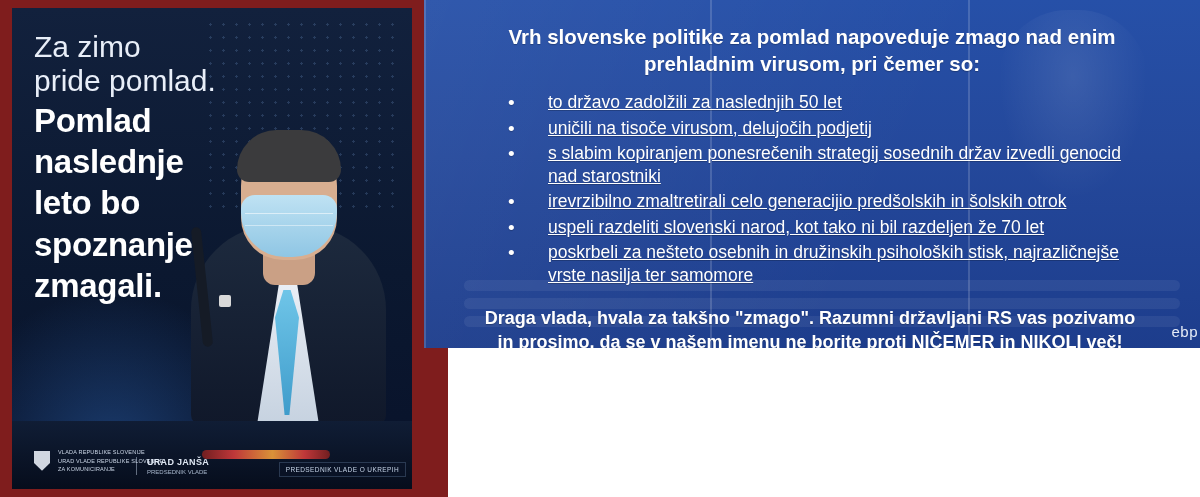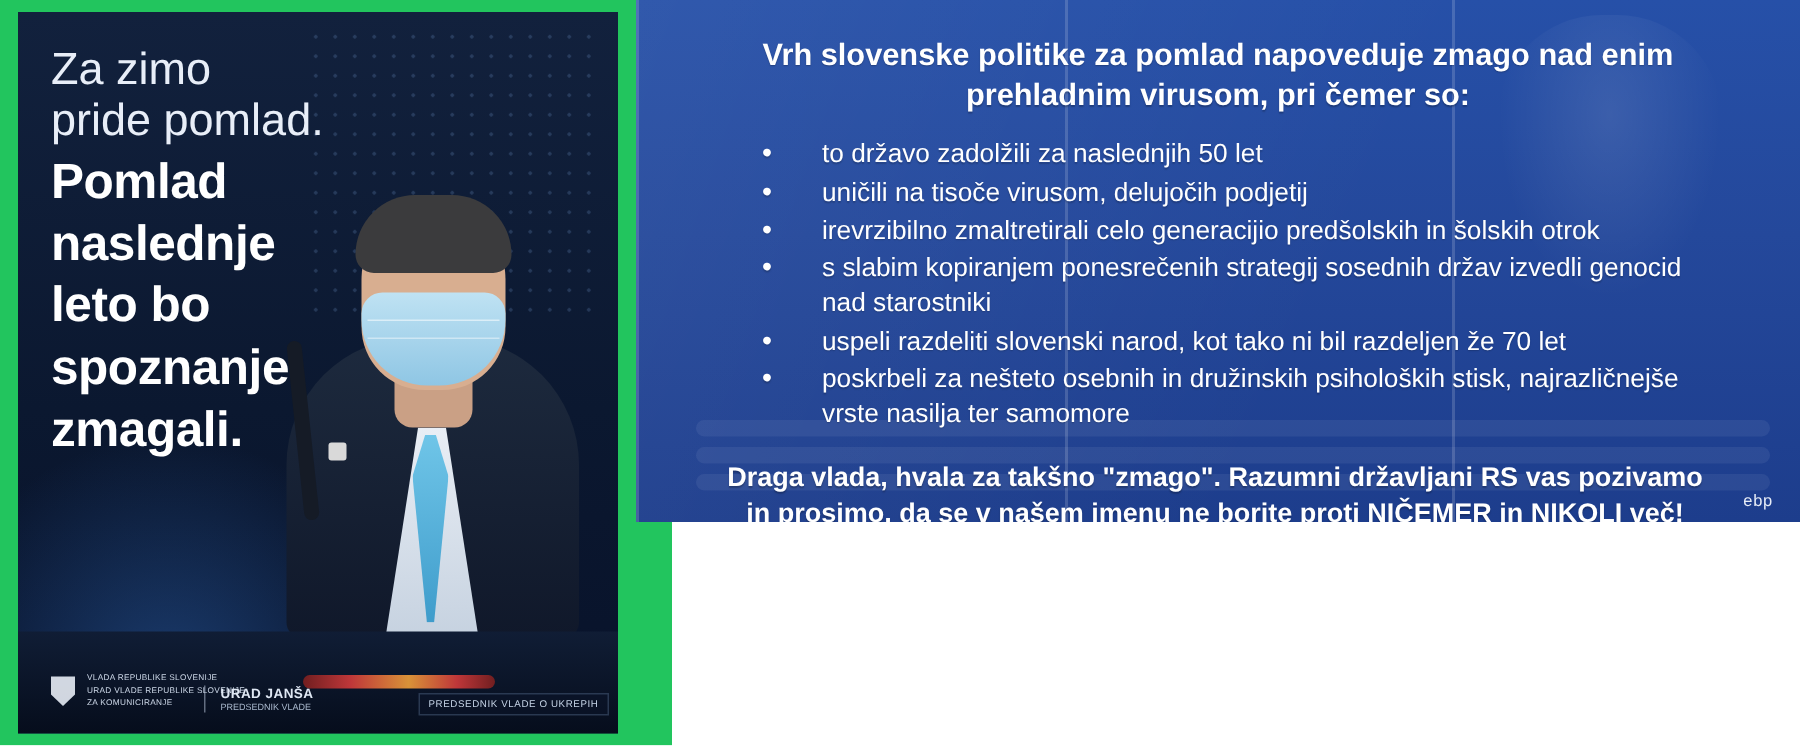--- a/index.html
+++ b/index.html
@@ -18,21 +18,21 @@
     background: #ffffff;
   }
 
   
   .poster {
     position: absolute;
     left: 0;
     top: 0;
     width: 448px;
     height: 497px;
-    background: #22c55e;
+    background: #7f1d1d;
     overflow: hidden;
   }
   .poster-frame {
     position: absolute;
     left: 12px;
     top: 8px;
     width: 400px;
     height: 481px;
     background: linear-gradient(180deg,#12213d 0%,#0b1830 55%,#08122a 100%);
     overflow: hidden;
@@ -312,42 +312,43 @@
     padding: 0 20px 0 24px;
     list-style: none;
   }
   ul.points li {
     position: relative;
     font-size: 17.5px;
     line-height: 1.33;
     margin-bottom: 2px;
     padding-left: 40px;
     text-shadow: 0 1px 1px rgba(0,0,0,0.20);
+    text-decoration: underline;
   }
   ul.points li:before {
     content: "\2022";
     position: absolute;
     left: 0;
     top: -1px;
     font-size: 19px;
     line-height: 1.33;
   }
   .closing {
     margin: 20px 34px 0 30px;
     font-size: 18px;
     font-weight: 700;
     text-align: center;
     line-height: 1.33;
     text-shadow: 0 1px 1px rgba(0,0,0,0.25);
   }
   .watermark {
     position: absolute;
-    right: 18px;
+    right: 2px;
     bottom: 8px;
-    font-size: 11px;
+    font-size: 15px;
     color: #e6ecf7;
     letter-spacing: .5px;
   }
 </style>
 </head>
 <body>
 
 <div class="canvas">
 
   <div class="poster">
@@ -409,22 +410,22 @@
         <div></div>
         <div></div>
     </div>
 
     <div class="board-inner">
       <div class="headline">Vrh slovenske politike za pomlad napoveduje zmago nad enim prehladnim virusom, pri čemer so:</div>
 
       <ul class="points">
         <li>to državo zadolžili za naslednjih 50 let</li>
         <li>uničili na tisoče virusom, delujočih podjetij</li>
+        <li>s slabim kopiranjem ponesrečenih strategij sosednih držav izvedli genocid nad starostniki</li>
         <li>irevrzibilno zmaltretirali celo generacijio predšolskih in šolskih otrok</li>
-        <li>s slabim kopiranjem ponesrečenih strategij sosednih držav izvedli genocid nad starostniki</li>
         <li>uspeli razdeliti slovenski narod, kot tako ni bil razdeljen že 70 let</li>
         <li>poskrbeli za nešteto osebnih in družinskih psiholoških stisk, najrazličnejše vrste nasilja ter samomore</li>
       </ul>
 
       <div class="closing">Draga vlada, hvala za takšno "zmago". Razumni državljani RS vas pozivamo in prosimo, da se v našem imenu ne borite proti NIČEMER in NIKOLI več!</div>
     </div>
 
     <div class="watermark">ebp</div>
   </div>
 

